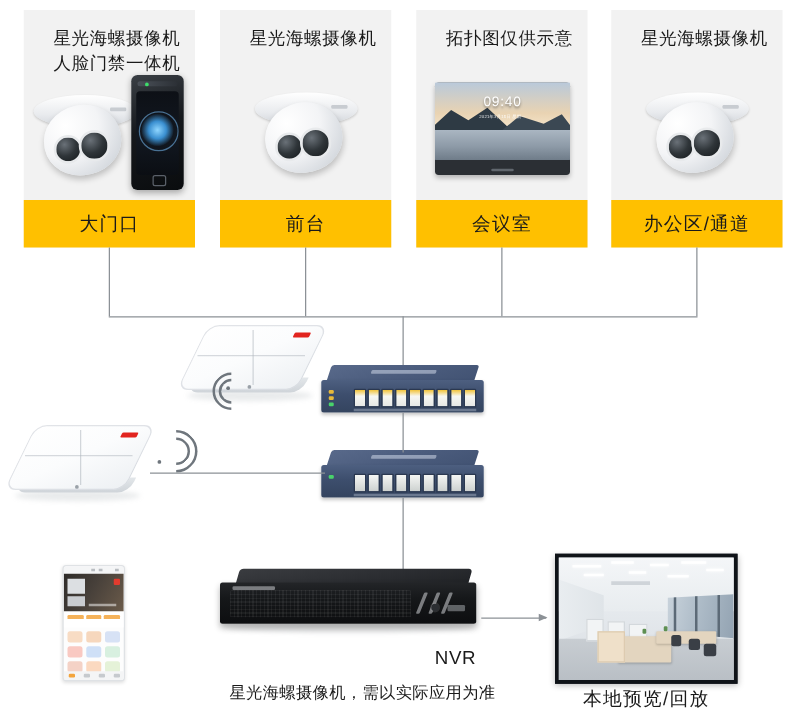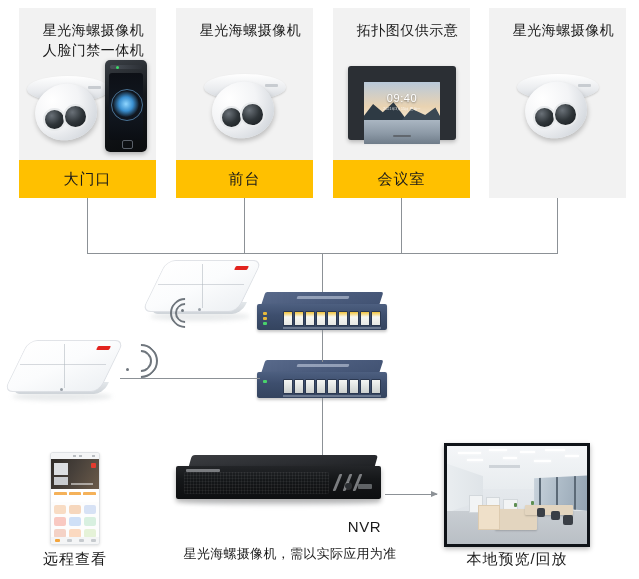--- a/index.html
+++ b/index.html
@@ -57,21 +57,21 @@
     background:linear-gradient(180deg,#0d1016 0%,#121821 55%,#0b0e13 100%);overflow:hidden;}
   .face-term .halo{position:absolute;left:50%;top:46%;width:26px;height:26px;margin:-13px 0 0 -13px;
     border-radius:50%;background:radial-gradient(circle,#8fd6ff 0%,#3a8fd0 38%,rgba(20,40,70,0) 72%);}
   .face-term .ring{position:absolute;left:50%;top:46%;width:30px;height:30px;margin:-15px 0 0 -15px;
     border-radius:50%;border:1px solid rgba(120,190,245,.55);}
   .face-term .home{position:absolute;left:50%;bottom:3px;width:9px;height:7px;margin-left:-4.5px;
     border:1px solid #5a6069;border-radius:2px;}
 
   
   .tablet{position:absolute;width:108px;height:74px;border-radius:3px;
-    background:#2b2f34;padding:16px;box-sizing:border-box;box-shadow:0 2px 4px rgba(0,0,0,.25);}
+    background:#2b2f34;padding:0;box-sizing:border-box;box-shadow:0 2px 4px rgba(0,0,0,.25);}
   .tablet .scr{position:relative;width:100%;height:62px;overflow:hidden;border-radius:1px;
     background:linear-gradient(180deg,#cfd9e4 0%,#f0d7b6 42%,#e8cfae 52%,#9aa7b4 60%,#7e8b99 100%);}
   .tablet .sky{position:absolute;left:0;right:0;top:0;height:56%;
     background:linear-gradient(180deg,#b9c9da 0%,#e9d3b2 70%,#f3e2c7 100%);}
   .tablet .mtn{position:absolute;left:-6%;bottom:36%;width:64%;height:34%;
     background:#2e3a44;clip-path:polygon(0 100%,28% 16%,48% 55%,70% 8%,100% 100%);}
   .tablet .mtn2{position:absolute;right:-4%;bottom:36%;width:56%;height:28%;
     background:#3b4853;clip-path:polygon(0 100%,26% 26%,58% 62%,82% 18%,100% 100%);}
   .tablet .water{position:absolute;left:0;right:0;bottom:0;height:38%;
     background:linear-gradient(180deg,#aab6c2 0%,#8d9aa7 55%,#6f7c89 100%);}
@@ -278,20 +278,21 @@
     <div class="title">星光海螺摄像机</div>
     <div class="art">
       <div class="dome" style="left:26px;top:14px;">
         <div class="base"></div>
           <div class="ball"></div>
         <div class="lens1"></div>
           <div class="lens2"></div>
           <div class="logo"></div>
       </div>
     </div>
+    <div class="loc">办公区/通道</div>
   </div>
 
   <div class="ln vl" style="left:87px;top:198px;height:55px;"></div>
   <div class="ln vl" style="left:244px;top:198px;height:55px;"></div>
   <div class="ln vl" style="left:401px;top:198px;height:55px;"></div>
   <div class="ln vl" style="left:557px;top:198px;height:55px;"></div>
   <div class="ln hl" style="left:87px;top:253px;width:471px;"></div>
   <div class="ln vl" style="left:322px;top:253px;height:45px;"></div>
 
 
@@ -424,21 +425,20 @@
         <i style="background:#e8dcf6;"></i>
         <i style="background:#fad9cd;"></i>
     </div>
     <div class="nav">
         <i class="on"></i>
         <i></i>
         <i></i>
         <i></i>
       </div>
   </div>
-  <div class="blabel" id="remoteLabel">远程查看</div>
 
   <div id="monitor">
     <div class="scr">
       <div class="ceil">
         <i style="left:8%;top:14%;width:16%;height:2px;"></i>
         <i style="left:30%;top:8%;width:13%;height:2px;"></i>
         <i style="left:52%;top:12%;width:11%;height:2px;"></i>
         <i style="left:70%;top:6%;width:14%;height:2px;"></i>
         <i style="left:14%;top:30%;width:12%;height:2px;"></i>
         <i style="left:40%;top:26%;width:10%;height:2px;"></i>

